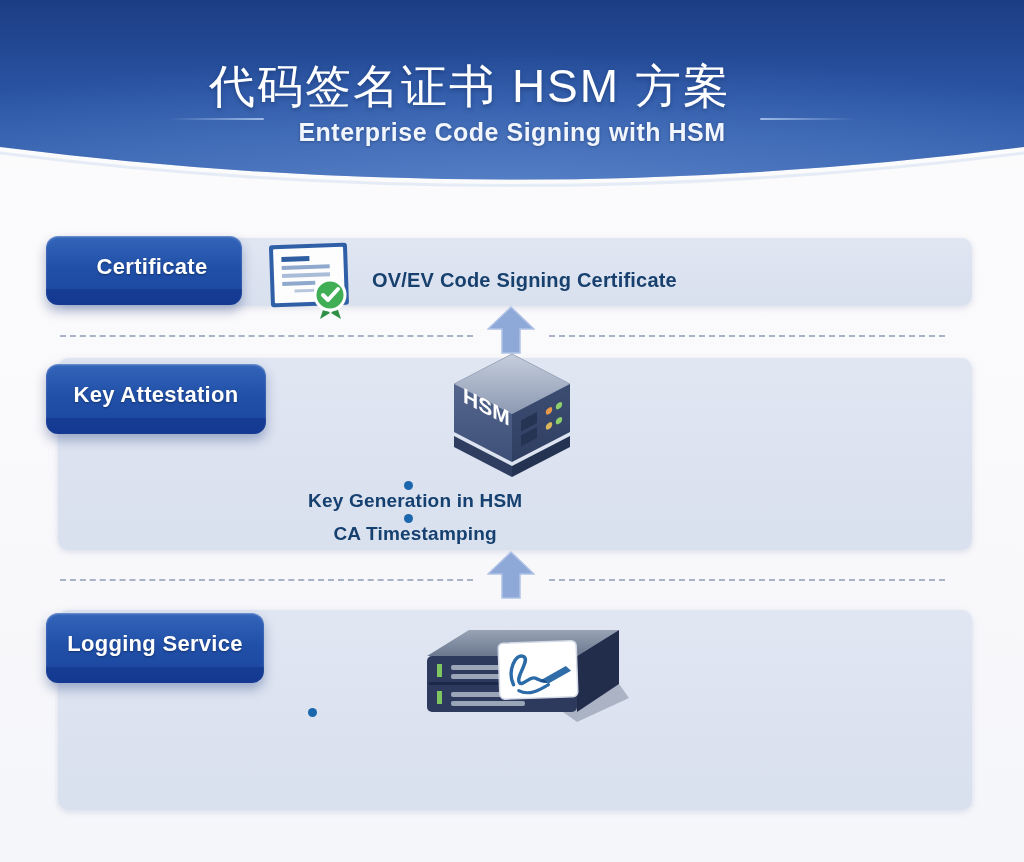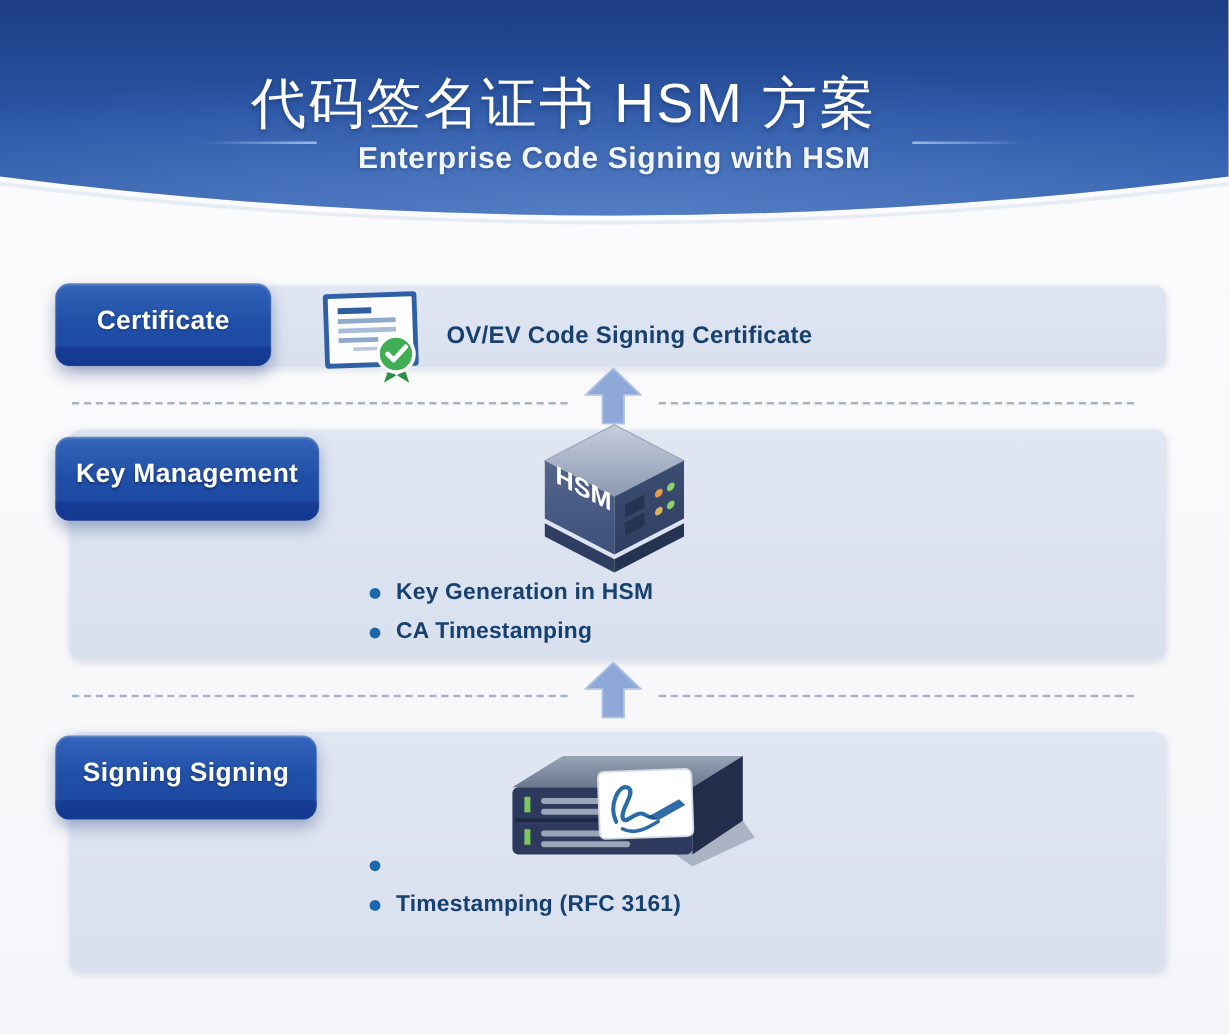--- a/index.html
+++ b/index.html
@@ -47,21 +47,21 @@
   }
   .item-label{
     position:absolute;display:flex;align-items:center;
     font-size:20px;font-weight:600;color:#17406e;letter-spacing:.2px;
   }
   
   .dash{position:absolute;height:0;border-top:2px dashed #a8b3c8;}
   .arrow{position:absolute;}
   
   .bullets{position:absolute;list-style:none;margin:0;padding:0;}
-  .bullets li{display:flex;align-items:center;height:26px;margin-bottom:7px;}
+  .bullets li{display:flex;align-items:center;height:26px;margin-bottom:7px;flex-direction:column;}
   .dot{width:9px;height:9px;border-radius:50%;background:#1a67ad;margin-right:13px;flex:0 0 auto;}
   .bullets .bl{font-size:19px;font-weight:600;color:#15406f;letter-spacing:.2px;}
   .icon-abs{position:absolute;}
 </style>
 </head>
 <body>
 
 <div class="stage">
 
   <svg class="header-svg" width="1024" height="210" viewBox="0 0 1024 210">
@@ -81,21 +81,21 @@
     <path d="M0,153 Q512,218 1024,153" fill="none" stroke="#bcd0ec" stroke-width="3" opacity="0.35"></path>
   </svg>
   <div class="title">代码签名证书 HSM 方案</div>
   <div class="subtitle-row">
     <div class="sub-line left"></div>
     <div class="subtitle">Enterprise Code Signing with HSM</div>
     <div class="sub-line right"></div>
   </div>
 
   <div class="card" style="left:58px;top:238px;width:914px;height:68px;"></div>
-  <div class="badge" style="left:46px;top:236px;width:180px;height:69px;">
+  <div class="badge" style="left:46px;top:236px;width:180px;height:69px;padding-left:16px;">
     <span>Certificate</span>
   </div>
 
   <svg class="icon-abs" style="left:264px;top:238px;" width="100" height="82" viewBox="0 0 100 82">
     <g transform="rotate(-2 45 38)">
       <rect x="6" y="6" width="78" height="62" rx="3" fill="#2f5fa7"></rect>
       <rect x="10" y="10" width="70" height="54" rx="1" fill="#fdfdfe"></rect>
       <rect x="18" y="18" width="28" height="5" fill="#2e5da0"></rect>
       <rect x="18" y="27" width="48" height="4" fill="#8fa9cc"></rect>
       <rect x="18" y="35" width="48" height="4" fill="#a9bcd8"></rect>
@@ -111,21 +111,21 @@
   <div class="item-label" style="left:372px;top:238px;height:84px;">OV/EV Code Signing Certificate</div>
 
   <div class="dash" style="left:60px;top:335px;width:413px;"></div>
   <div class="dash" style="left:549px;top:335px;width:396px;"></div>
   <svg class="arrow" style="left:487px;top:306px;" width="48" height="48" viewBox="0 0 48 48">
     <polygon points="24,1 47,23 33,23 33,47 15,47 15,23 1,23" fill="#8ea8d8" stroke="#b0c2e6" stroke-width="1.5"></polygon>
   </svg>
 
   <div class="card" style="left:58px;top:358px;width:914px;height:192px;"></div>
   <div class="badge" style="left:46px;top:364px;width:220px;height:70px;">
-    <span>Key Management</span>
+    <span>Key Attestation</span>
   </div>
 
   <svg class="icon-abs" style="left:448px;top:350px;" width="128" height="128" viewBox="0 0 128 128">
     <defs>
       <linearGradient id="hsmTop" x1="0" y1="0" x2="0" y2="1">
         <stop offset="0" stop-color="#c6cedc"></stop>
         <stop offset="1" stop-color="#8c99b2"></stop>
       </linearGradient>
       <linearGradient id="hsmL" x1="0" y1="0" x2="0" y2="1">
         <stop offset="0" stop-color="#55668d"></stop>
@@ -171,21 +171,21 @@
   </ul>
 
   <div class="dash" style="left:60px;top:579px;width:413px;"></div>
   <div class="dash" style="left:549px;top:579px;width:396px;"></div>
   <svg class="arrow" style="left:487px;top:551px;" width="48" height="48" viewBox="0 0 48 48">
     <polygon points="24,1 47,23 33,23 33,47 15,47 15,23 1,23" fill="#8ea8d8" stroke="#b0c2e6" stroke-width="1.5"></polygon>
   </svg>
 
   <div class="card" style="left:58px;top:610px;width:914px;height:200px;"></div>
   <div class="badge" style="left:46px;top:613px;width:218px;height:70px;">
-    <span>Signing Signing</span>
+    <span>Logging Service</span>
   </div>
 
   <svg class="icon-abs" style="left:415px;top:610px;" width="214" height="114" viewBox="0 0 214 114">
     <defs>
       <linearGradient id="srvTop" x1="0" y1="0" x2="0" y2="1">
         <stop offset="0" stop-color="#98a3b5"></stop>
         <stop offset="1" stop-color="#6b788f"></stop>
       </linearGradient>
     </defs>
 
@@ -212,19 +212,15 @@
       <path d="M103,80 C113,86 124,80 133,75" fill="none" stroke="#2b6ba8" stroke-width="3" stroke-linecap="round"></path>
       <polygon points="128,69 151,57 156,62 133,74" fill="#2f6ca8"></polygon>
       <polygon points="124,71 128,69 133,74" fill="#1c4f86"></polygon>
     </g>
   </svg>
 
   <ul class="bullets" style="left:308px;top:708px;">
     <li>
       <span class="dot"></span>
     </li>
-    <li>
-      <span class="dot"></span>
-      <span class="bl">Timestamping (RFC 3161)</span>
-    </li>
   </ul>
 
 </div>
 
 </body></html>

